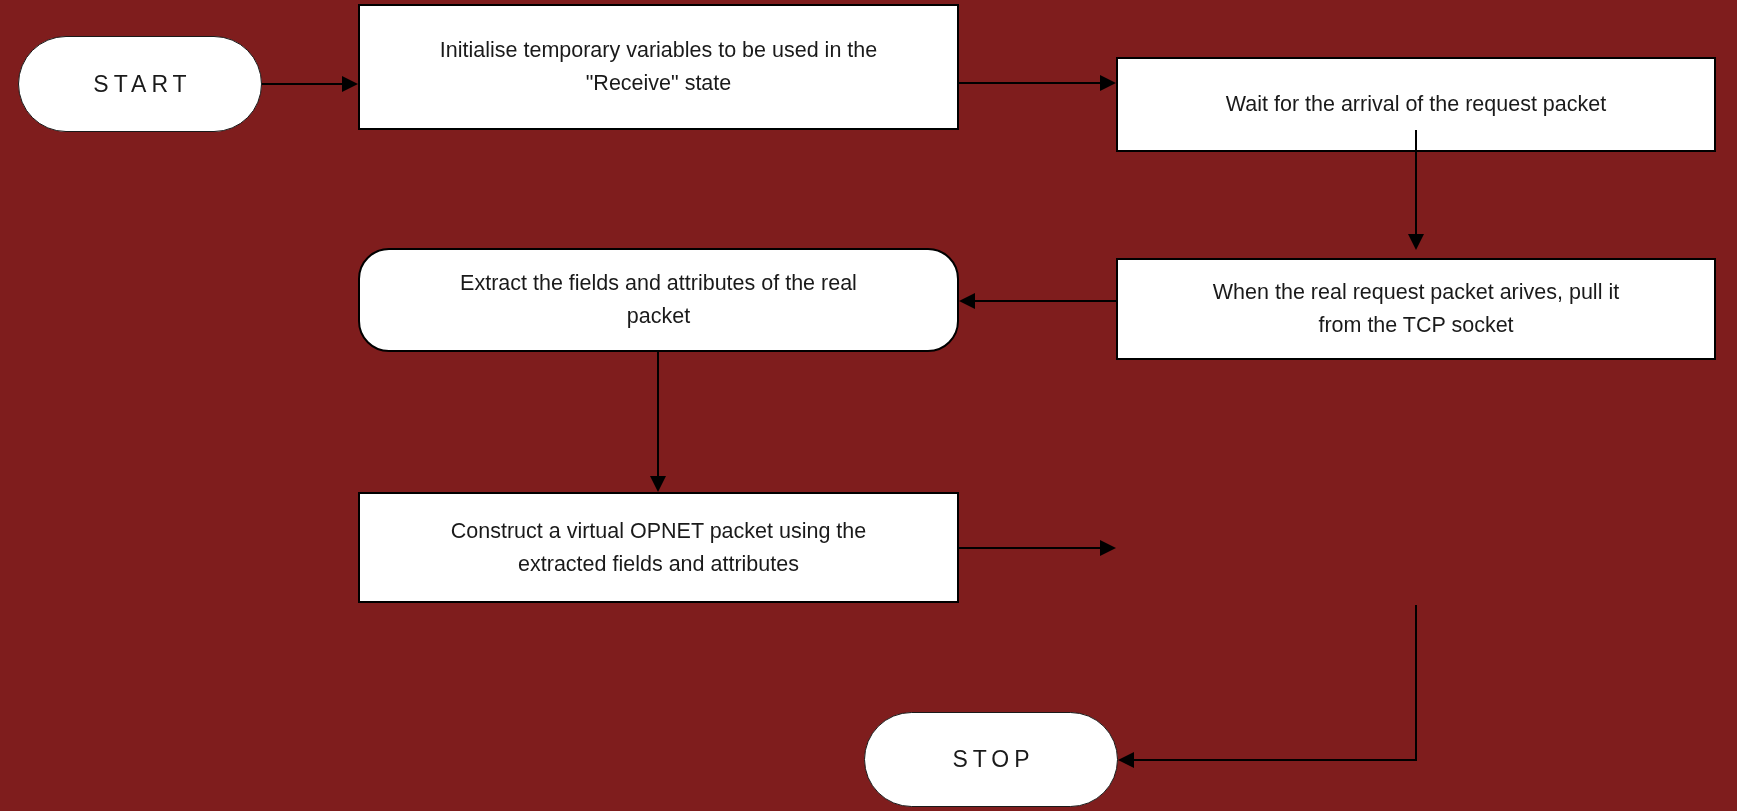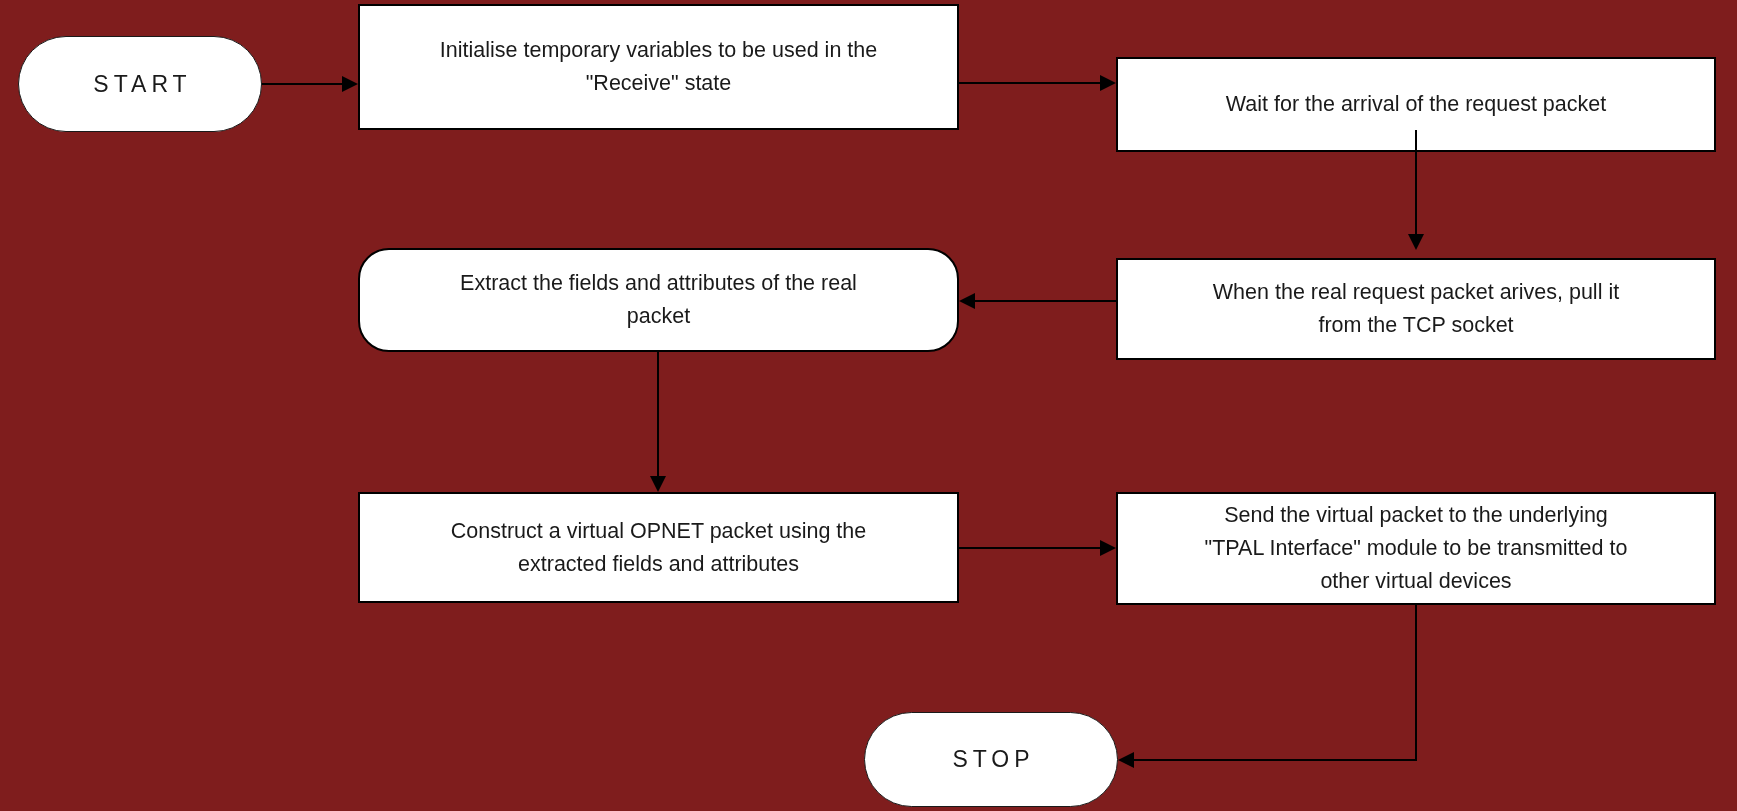--- a/index.html
+++ b/index.html
@@ -103,25 +103,20 @@
   <div class="node process n-extract">
     <span>Extract the fields and attributes of the real
 packet</span>
   </div>
 
   <div class="node process n-construct">
     <span>Construct a virtual OPNET packet using the
 extracted fields and attributes</span>
   </div>
 
-  <div class="node process n-send">
-    <span>Send the virtual packet to the underlying
-"TPAL Interface" module to be transmitted to
-other virtual devices</span>
-  </div>
 
   <div class="node terminator n-stop">
     <span>STOP</span>
   </div>
 
   <div class="line hline" style="left:262px; top:83px; width:84px;"></div>
   <div class="ah ah-right" style="left:342px; top:76px;"></div>
 
   <div class="line hline" style="left:959px; top:82px; width:145px;"></div>
   <div class="ah ah-right" style="left:1100px; top:75px;"></div>

